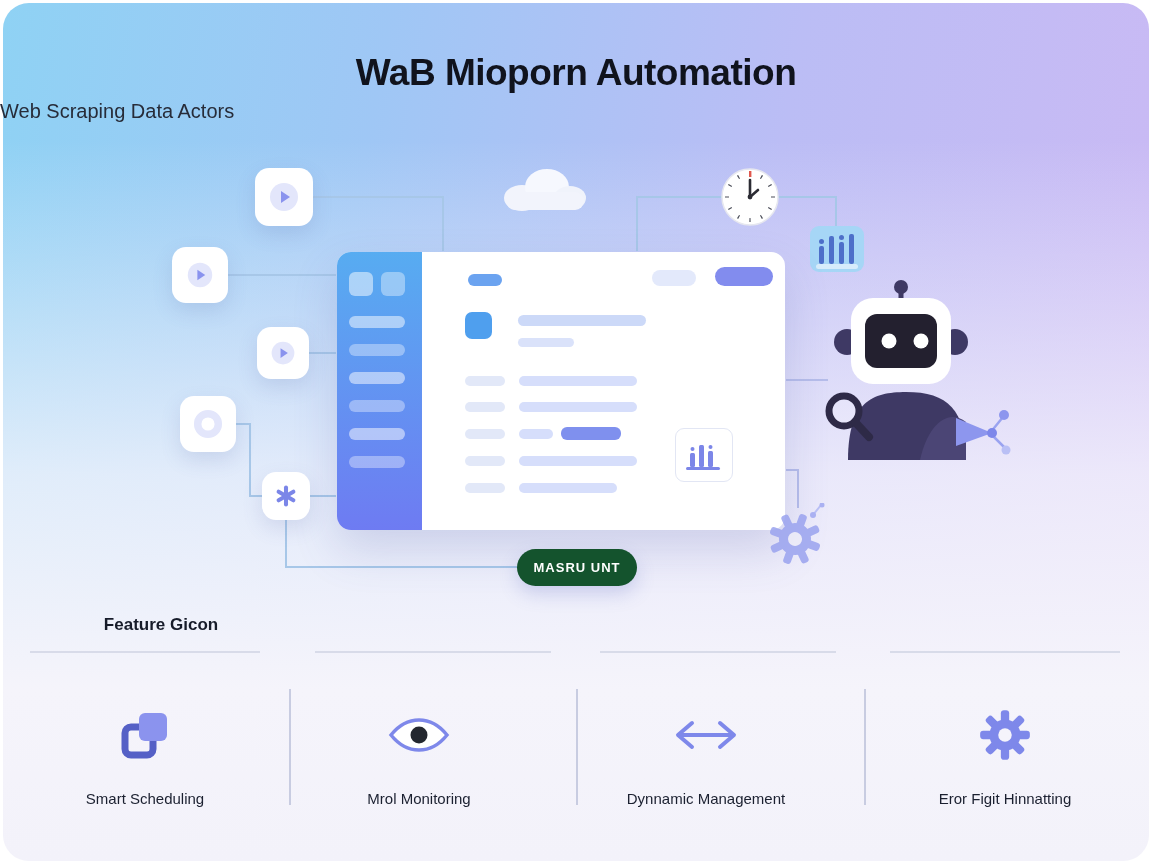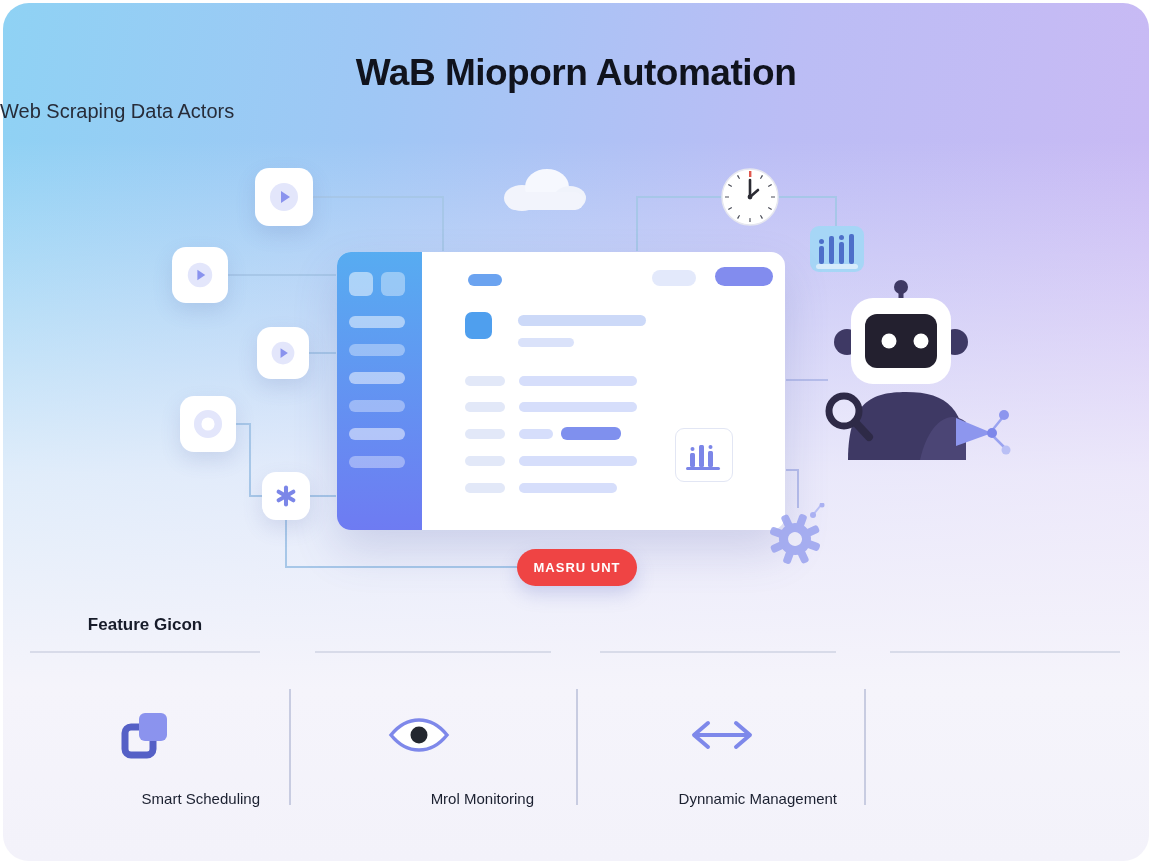--- a/index.html
+++ b/index.html
@@ -29,32 +29,32 @@
             box-shadow:0 20px 45px rgba(85,95,170,0.20); }
   .w-sidebar { left:0; top:0; width:85px; height:278px; border-radius:14px 0 0 14px;
                background:linear-gradient(180deg,#57acf1,#6e7bf2); }
   .sb-sq { width:24px; height:24px; border-radius:6px; background:rgba(255,255,255,0.50); }
   .sb-bar { width:56px; height:12px; border-radius:6px; }
   .skel { border-radius:6px; }
   .chart-card { left:338px; top:176px; width:58px; height:54px; background:#ffffff; border:1.5px solid #e2e6f4; border-radius:9px;
                 display:flex; align-items:center; justify-content:center; }
 
   
-  .pill { left:517px; top:549px; width:120px; height:37px; border-radius:19px; background:#ef4444;
+  .pill { left:517px; top:549px; width:120px; height:37px; border-radius:19px; background:#14532d;
           color:#ffffff; font-size:13px; font-weight:700; letter-spacing:1px;
           display:flex; align-items:center; justify-content:center; border:none; cursor:pointer;
           box-shadow:0 8px 18px rgba(100,110,200,0.25); }
 
   
   .sec-label { width:230px; text-align:center; font-size:17px; font-weight:600; color:#171c2a; }
   .hr { height:1.5px; background:#d8dbe9; }
   .vdiv { width:1.5px; height:116px; background:#c8cce1; }
   .feat-col { width:230px; text-align:center; }
   .feat-icon { height:70px; display:flex; align-items:center; justify-content:center; }
-  .feat-label { margin-top:20px; font-size:15px; font-weight:500; color:#1b2030;text-align:right; }
+  .feat-label { margin-top:20px; font-size:15px; font-weight:500; color:#1b2030; }
 </style>
 </head>
 <body>
 
 <div class="stage">
   <div class="canvas"></div>
 
   <div class="abs title">WaB Mioporn Automation</div>
   <div class="abs subtitle">Web Scraping Data Actors</div>
 
@@ -215,21 +215,21 @@
     <path d="M150,148 L186,163 L150,176 Z" fill="#8d96ee"></path>
     <line x1="184" y1="163" x2="197" y2="147" stroke="#9aa3f0" stroke-width="2.5"></line>
     <line x1="184" y1="163" x2="199" y2="178" stroke="#9aa3f0" stroke-width="2.5"></line>
     <circle cx="186" cy="163" r="5" fill="#7d87ea"></circle>
     <circle cx="198" cy="145" r="5" fill="#8d96ee"></circle>
     <circle cx="200" cy="180" r="4.5" fill="#b9bff5"></circle>
   </svg>
 
   <button class="abs pill">MASRU UNT</button>
 
-  <div class="abs sec-label" style="left:30px; top:615px;">Feature Gicon</div>
+  <div class="abs sec-label" style="left:46px; top:615px;">Feature Gicon</div>
   <div class="abs hr" style="left:30px;  top:651px; width:230px;"></div>
   <div class="abs hr" style="left:315px; top:651px; width:236px;"></div>
   <div class="abs hr" style="left:600px; top:651px; width:236px;"></div>
   <div class="abs hr" style="left:890px; top:651px; width:230px;"></div>
 
   <div class="abs vdiv" style="left:289px; top:689px;"></div>
   <div class="abs vdiv" style="left:576px; top:689px;"></div>
   <div class="abs vdiv" style="left:864px; top:689px;"></div>
 
   <div class="abs feat-col" style="left:30px; top:700px;">
@@ -245,26 +245,41 @@
   <div class="abs feat-col" style="left:304px; top:700px;">
     <div class="feat-icon">
       <svg width="66" height="46" viewBox="0 0 66 46">
         <path d="M5,23 C21,3 45,3 61,23 C45,43 21,43 5,23 Z" fill="#ffffff" stroke="#7e88ea" stroke-width="3.5"></path>
         <circle cx="33" cy="23" r="8.5" fill="#23272f"></circle>
       </svg>
     </div>
     <div class="feat-label">Mrol Monitoring</div>
   </div>
 
-  <div class="abs feat-col" style="left:607px; top:700px;">
+  <div class="abs feat-col" style="left:591px; top:700px;">
     <div class="feat-icon">
       <svg width="80" height="42" viewBox="0 0 80 42">
         <g stroke="#7e88ea" stroke-width="4" fill="none" stroke-linecap="round" stroke-linejoin="round">
           <line x1="14" y1="21" x2="66" y2="21"></line>
           <polyline points="26,9 12,21 26,33"></polyline>
           <polyline points="54,9 68,21 54,33"></polyline>
         </g>
       </svg>
     </div>
     <div class="feat-label">Dynnamic Management</div>
   </div>
 
+  <div class="abs feat-col" style="left:890px; top:700px;">
+    <div class="feat-icon">
+      <svg width="58" height="58" viewBox="0 0 56 56">
+        <g fill="#7e88ea">
+          <rect x="24" y="4" width="8" height="48" rx="3"></rect>
+          <rect x="24" y="4" width="8" height="48" rx="3" transform="rotate(45 28 28)"></rect>
+          <rect x="24" y="4" width="8" height="48" rx="3" transform="rotate(90 28 28)"></rect>
+          <rect x="24" y="4" width="8" height="48" rx="3" transform="rotate(135 28 28)"></rect>
+          <circle cx="28" cy="28" r="15"></circle>
+        </g>
+        <circle cx="28" cy="28" r="6.5" fill="#f5f4fb"></circle>
+      </svg>
+    </div>
+    <div class="feat-label">Eror Figit Hinnatting</div>
+  </div>
 </div>
 
 </body></html>

